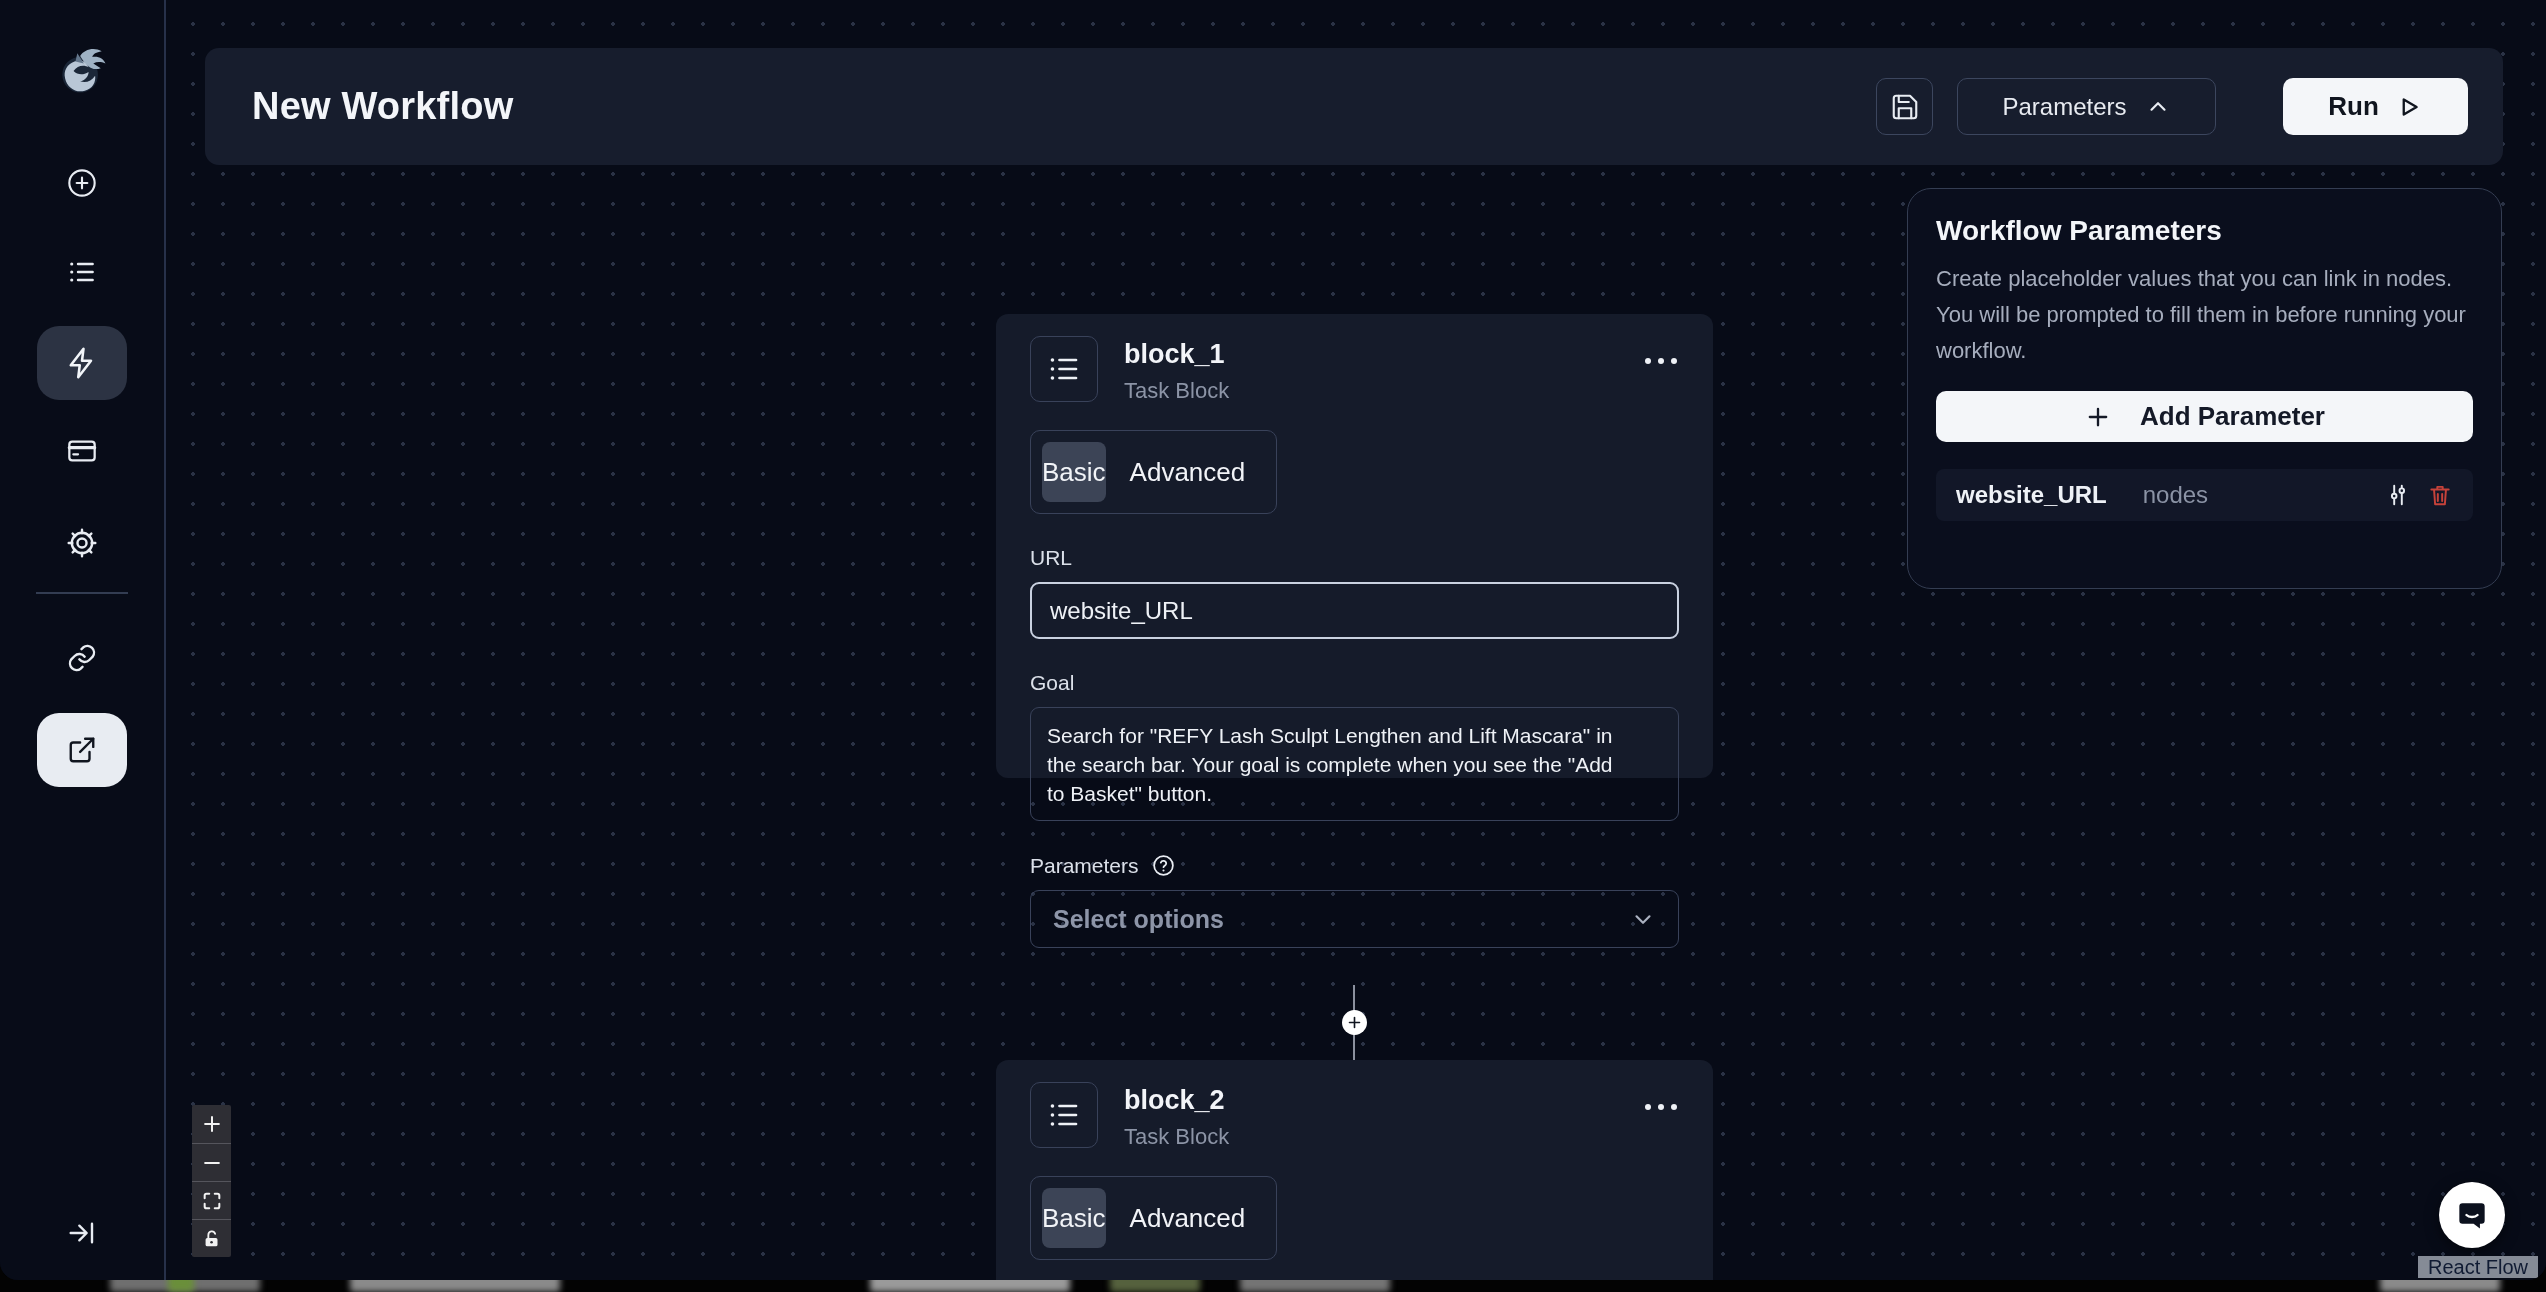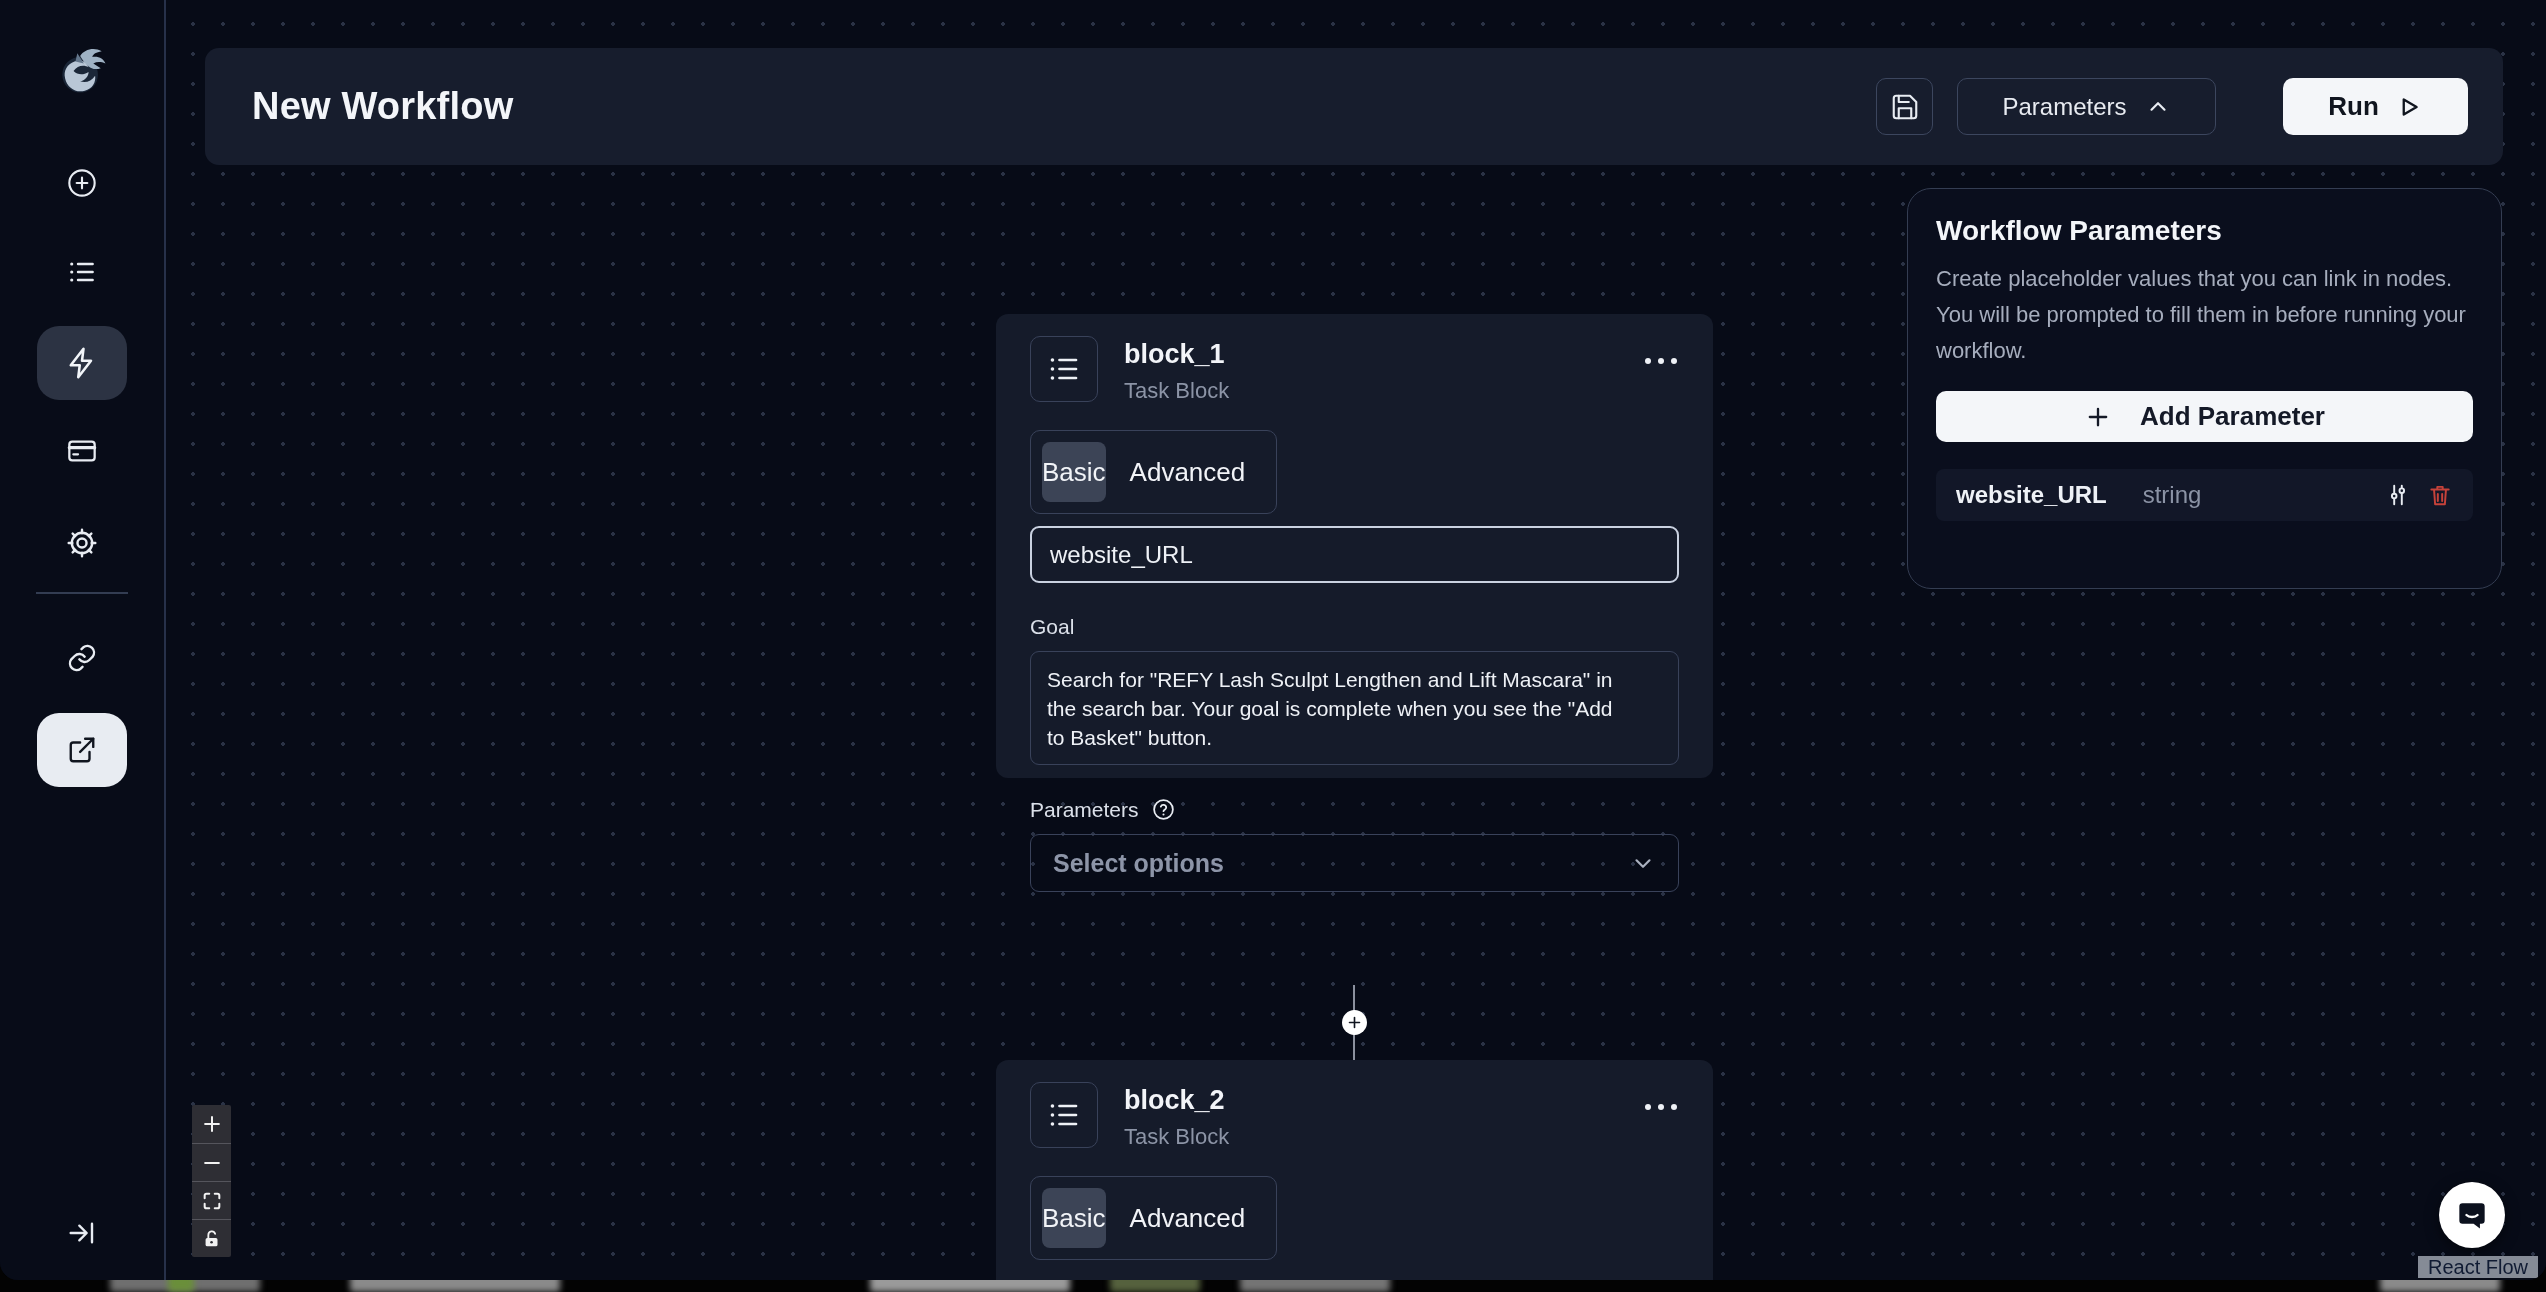--- a/index.html
+++ b/index.html
@@ -232,21 +232,21 @@
 You will be prompted to fill them in before running your
 workflow.</p>
       <button class="add-param">
         <svg width="28" height="28" viewBox="0 0 24 24" fill="none" stroke="#141927" stroke-width="2" stroke-linecap="round">
           <path d="M12 5v14M5 12h14"></path>
         </svg>
         <span>Add Parameter</span>
       </button>
       <div class="param-row">
         <span class="param-key">website_URL</span>
-        <span class="param-type">string</span>
+        <span class="param-type">nodes</span>
         <span class="row-icons">
           <button class="mini">
             <svg width="26" height="26" viewBox="0 0 24 24" fill="none" stroke="#e8ecf2" stroke-width="1.8" stroke-linecap="round">
               <path d="M8.5 3.5v7M8.5 15.5v5M15.5 3.5v2M15.5 10.5v10"></path>
               <circle cx="8.5" cy="13" r="2.1"></circle>
                 <circle cx="15.5" cy="8" r="2.1"></circle>
             </svg>
           </button>
           <button class="mini">
             <svg width="26" height="26" viewBox="0 0 24 24" fill="none" stroke="#c6423a" stroke-width="1.8" stroke-linecap="round" stroke-linejoin="round">
@@ -276,20 +276,21 @@
             <i></i>
             <i></i>
           </button>
       </div>
 
       <div class="tabs">
         <span class="tab active">Basic</span>
         <span class="tab plain">Advanced</span>
       </div>
 
+      <div class="field-label">URL</div>
       <input class="url-input" type="text" value="website_URL" style="">
 
       <div class="field-label">Goal</div>
       <div class="goal-box">Search for "REFY Lash Sculpt Lengthen and Lift Mascara" in
 the search bar. Your goal is complete when you see the "Add
 to Basket" button.</div>
 
       <div class="field-label">
         <span>Parameters</span>
         <svg width="25" height="25" viewBox="0 0 24 24" fill="none" stroke="#e8ecf2" stroke-width="1.7" stroke-linecap="round">

